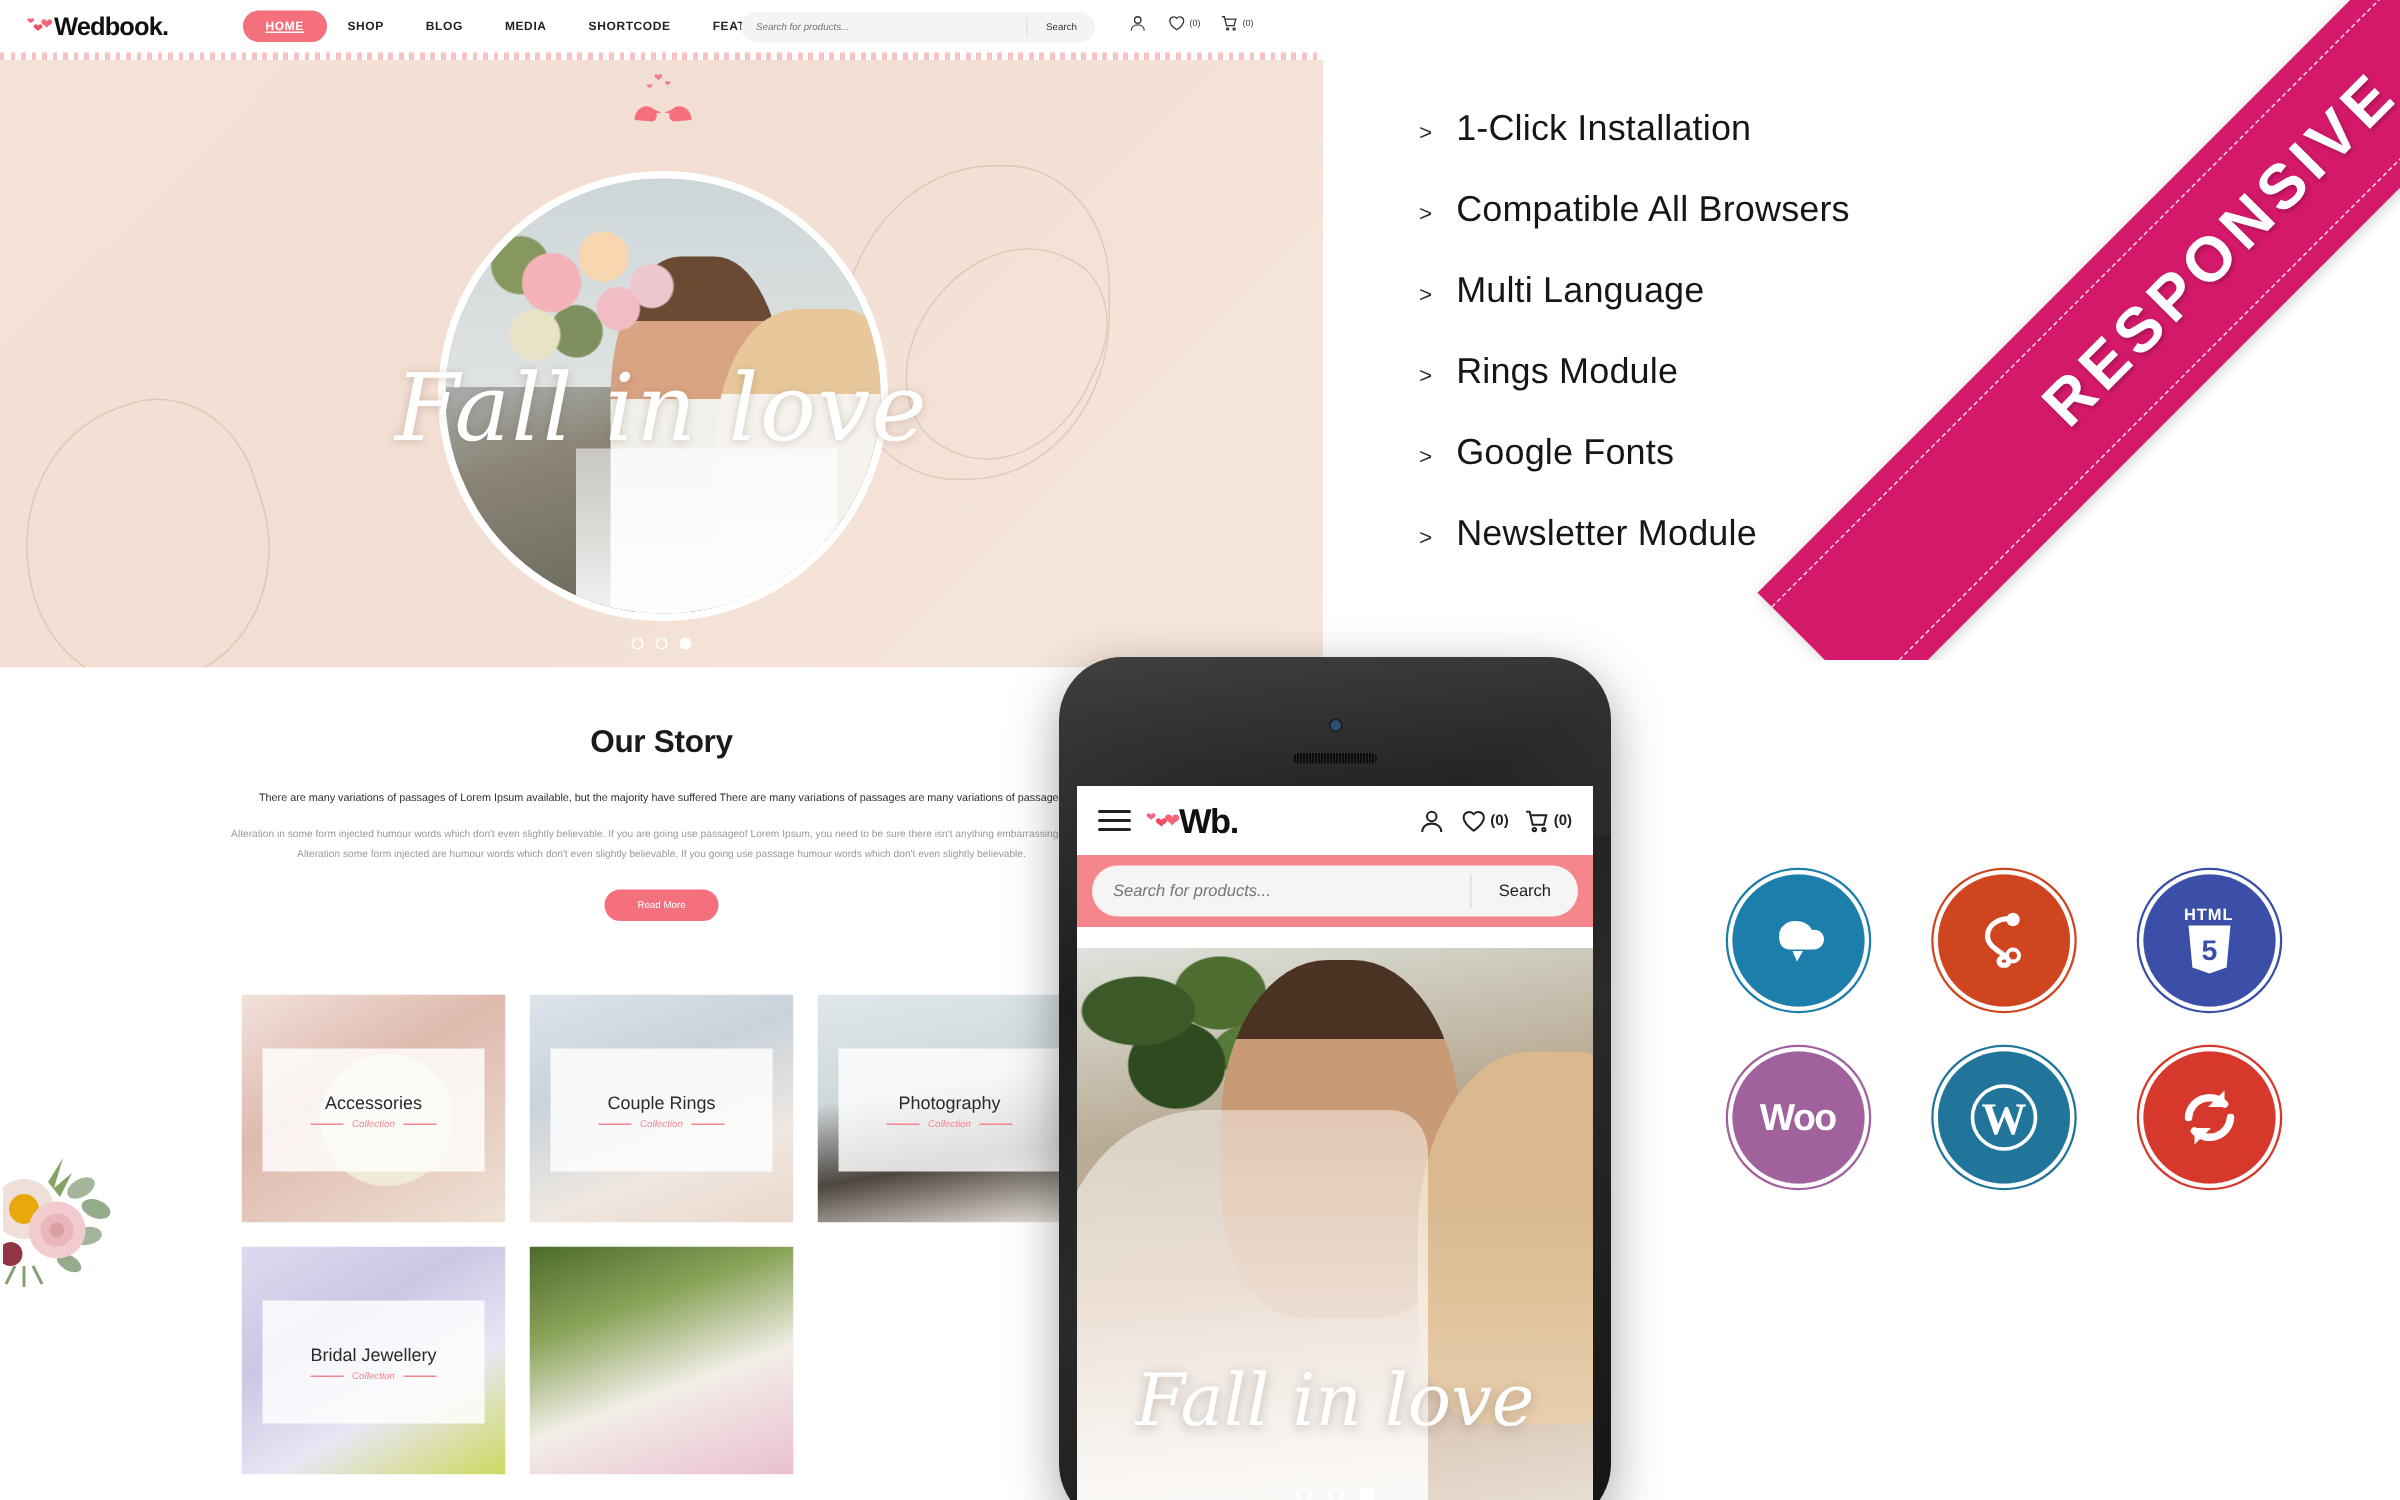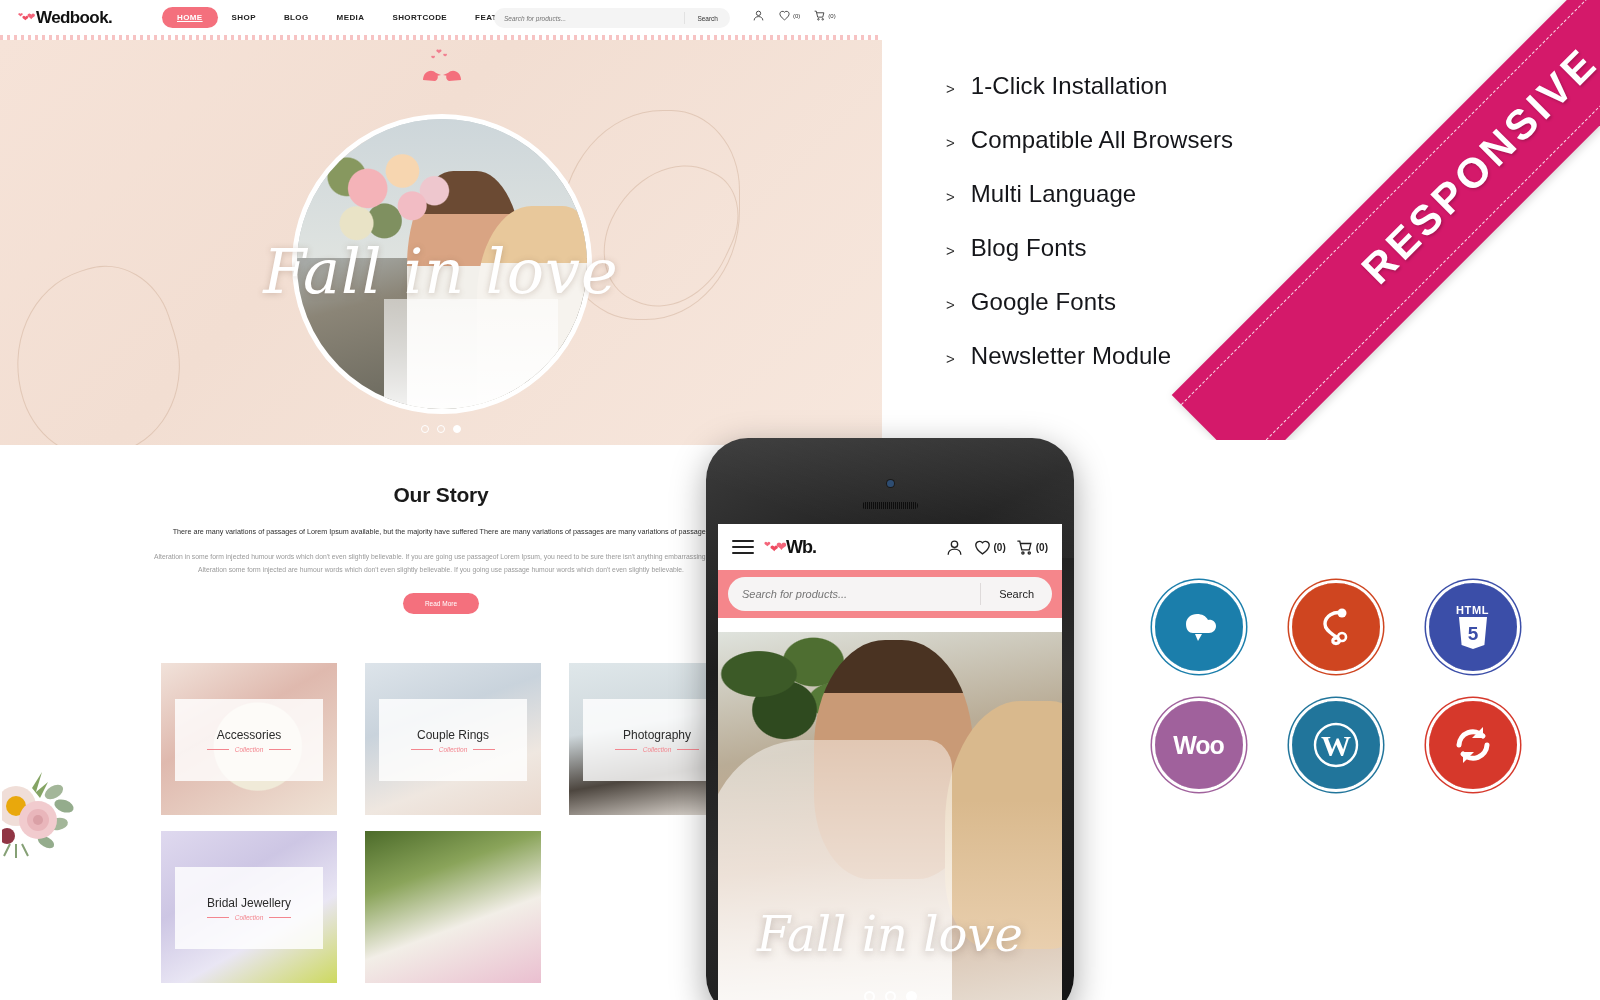--- a/index.html
+++ b/index.html
@@ -152,21 +152,21 @@
   }
   #read-more-button{
     display:block; margin:17px auto 0; background:#f4707d; color:#ffffff;
     border:none; border-radius:13px; padding:7px 22px; font-size:6.5px;
     cursor:pointer; font-family:"Liberation Sans", sans-serif;
   }
 
   
   #categories{
     position:absolute; left:161px; top:663px; width:560px;
-    display:grid; grid-template-columns:repeat(3,176px); gap:16px 28px;
+    display:grid; grid-template-columns:repeat(3,176px); gap:16px 16px;
   }
   .cat-card{
     position:relative; width:176px; height:152px; overflow:hidden; cursor:pointer;
   }
   .cat-img{ position:absolute; inset:0; }
   .c0{background:
       radial-gradient(circle at 55% 55%, #f0ead8 0 34%, transparent 35%),
       linear-gradient(150deg,#f1e2da 0%, #dfb9ae 40%, #efe2d5 100%);}
   .c1{background:linear-gradient(160deg,#dde4ea 0%, #c9d3dc 35%, #efe7e0 70%, #e9d8cd 100%);}
   .c2{background:linear-gradient(170deg,#dfe7ea 0%, #cfd8dc 40%, #4d463f 70%, #efe9e2 100%);}
@@ -270,21 +270,21 @@
     height:46px; background:#ffffff; display:flex; align-items:center; padding:0 14px;
   }
   #ph-burger{ width:22px; cursor:pointer; }
   #ph-burger span{ display:block; height:2px; background:#222; margin:4px 0; border-radius:1px; }
   #ph-logo{ display:flex; align-items:center; margin-left:10px; }
   .ph-hearts{ position:relative; width:22px; height:16px; }
   .ph-hearts .h{ position:absolute; color:#f4657a;}
   .ph-hearts .ph1{ left:0; top:1px; font-size:8px;}
   .ph-hearts .ph2{ left:6px; top:4px; font-size:10px; color:#ee4a60;}
   .ph-hearts .ph3{ left:12px; top:0px; font-size:13px;}
-  #ph-brand{ font-size:18px; font-weight:bold; color:#111; letter-spacing:-1px; }
+  #ph-brand{ font-size:23px; font-weight:bold; color:#111; letter-spacing:-1px; }
   #ph-icons{ margin-left:auto; display:flex; align-items:center; gap:9px; }
   .ph-count{ font-size:10px; color:#222; font-weight:bold;}
   #ph-searchbar{
     height:48px; background:#f5868b; display:flex; align-items:center; padding:0 10px;
   }
   #ph-searchfield{
     flex:1; height:34px; background:#f6f4f4; border-radius:18px;
     display:flex; align-items:center;
   }
   #ph-search-input{
@@ -521,21 +521,21 @@
     <div class="feature-row">
       <span class="feature-chevron">&gt;</span>
       <span class="feature-label">Compatible All Browsers</span>
     </div>
     <div class="feature-row">
       <span class="feature-chevron">&gt;</span>
       <span class="feature-label">Multi Language</span>
     </div>
     <div class="feature-row">
       <span class="feature-chevron">&gt;</span>
-      <span class="feature-label">Blog Fonts</span>
+      <span class="feature-label">Rings Module</span>
     </div>
     <div class="feature-row">
       <span class="feature-chevron">&gt;</span>
       <span class="feature-label">Google Fonts</span>
     </div>
     <div class="feature-row">
       <span class="feature-chevron">&gt;</span>
       <span class="feature-label">Newsletter Module</span>
     </div>
   </div>

